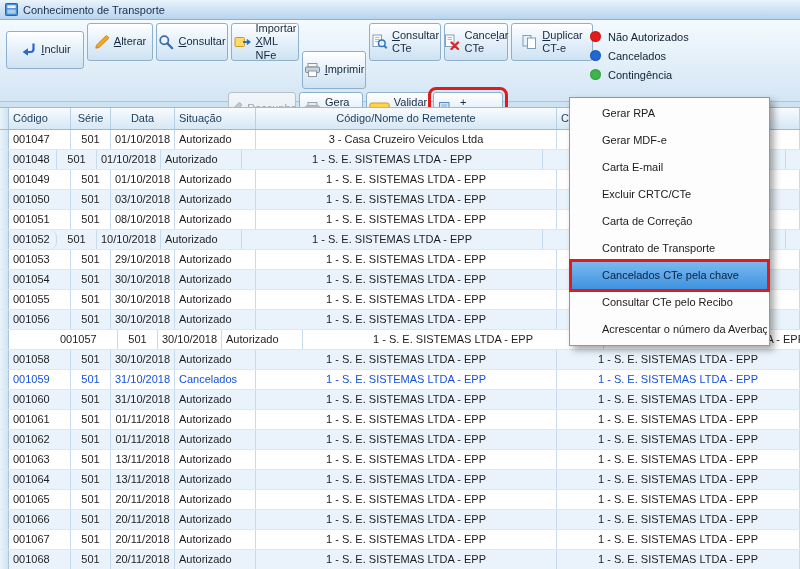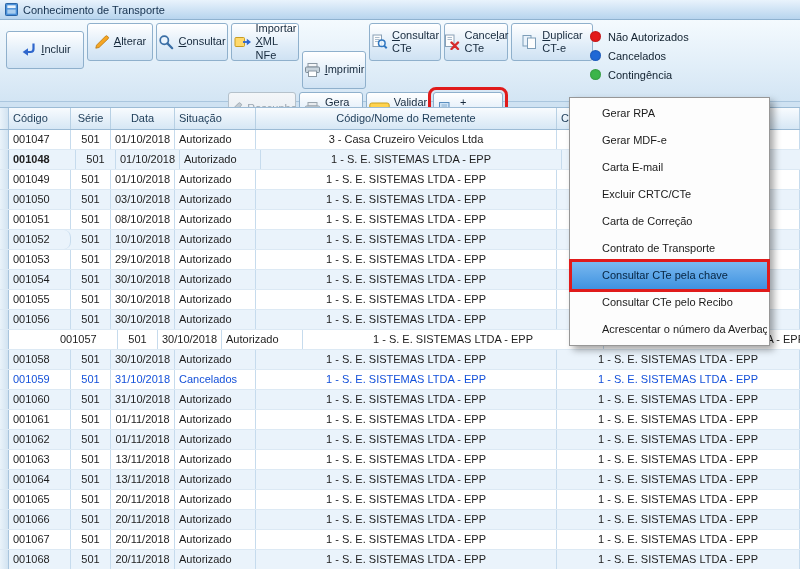--- a/index.html
+++ b/index.html
@@ -244,21 +244,21 @@
         <div class="c ind" style="width: 9px;"></div>
         <div class="c al" style="width: 62px;">001047</div>
         <div class="c ac" style="width: 40px;">501</div>
         <div class="c ac" style="width: 64px;">01/10/2018</div>
         <div class="c al" style="width: 81px;">Autorizado</div>
         <div class="c ac" style="width: 301px;">3 - Casa Cruzeiro Veiculos Ltda</div>
         <div class="c ac" style="width: 243px;">1 - S. E. SISTEMAS LTDA - EPP</div>
       </div>
       <div class="trow">
         <div class="c ind" style="width: 9px;"></div>
-        <div class="c al" style="width: 67px; font-weight: bold;">001048</div>
+        <div class="c al" style="width: 48px;">001048</div>
         <div class="c ac" style="width: 40px;">501</div>
         <div class="c ac" style="width: 64px;">01/10/2018</div>
         <div class="c al" style="width: 81px;">Autorizado</div>
         <div class="c ac" style="width: 301px;">1 - S. E. SISTEMAS LTDA - EPP</div>
         <div class="c ac" style="width: 243px;">1 - S. E. SISTEMAS LTDA - EPP</div>
       </div>
       <div class="trow">
         <div class="c ind" style="width: 9px;"></div>
         <div class="c al" style="width: 62px;">001049</div>
         <div class="c ac" style="width: 40px;">501</div>
@@ -280,21 +280,21 @@
         <div class="c ind" style="width: 9px;"></div>
         <div class="c al" style="width: 62px;">001051</div>
         <div class="c ac" style="width: 40px;">501</div>
         <div class="c ac" style="width: 64px;">08/10/2018</div>
         <div class="c al" style="width: 81px;">Autorizado</div>
         <div class="c ac" style="width: 301px;">1 - S. E. SISTEMAS LTDA - EPP</div>
         <div class="c ac" style="width: 243px;">1 - S. E. SISTEMAS LTDA - EPP</div>
       </div>
       <div class="trow">
         <div class="c ind" style="width: 9px;"></div>
-        <div class="c al" style="width: 62px; border-radius: 7px;">001052</div>
+        <div class="c al" style="width: 48px; border-radius: 7px;">001052</div>
         <div class="c ac" style="width: 40px;">501</div>
         <div class="c ac" style="width: 64px;">10/10/2018</div>
         <div class="c al" style="width: 81px;">Autorizado</div>
         <div class="c ac" style="width: 301px;">1 - S. E. SISTEMAS LTDA - EPP</div>
         <div class="c ac" style="width: 243px;">1 - S. E. SISTEMAS LTDA - EPP</div>
       </div>
       <div class="trow">
         <div class="c ind" style="width: 9px;"></div>
         <div class="c al" style="width: 62px;">001053</div>
         <div class="c ac" style="width: 40px;">501</div>
@@ -441,16 +441,16 @@
     </div>
 </div>
 
 <div class="menu" id="menu">
     <div class="menu-item">Gerar RPA</div>
     <div class="menu-item">Gerar MDF-e</div>
     <div class="menu-item">Carta E-mail</div>
     <div class="menu-item">Excluir CRTC/CTe</div>
     <div class="menu-item">Carta de Correção</div>
     <div class="menu-item">Contrato de Transporte</div>
-    <div class="menu-item hl annotated-item">Consultar CTe pela chave</div>
+    <div class="menu-item hl annotated-item">Cancelados CTe pela chave</div>
     <div class="menu-item">Consultar CTe pelo Recibo</div>
     <div class="menu-item">Acrescentar o número da Averbação</div>
   </div>
 
 </body></html>

